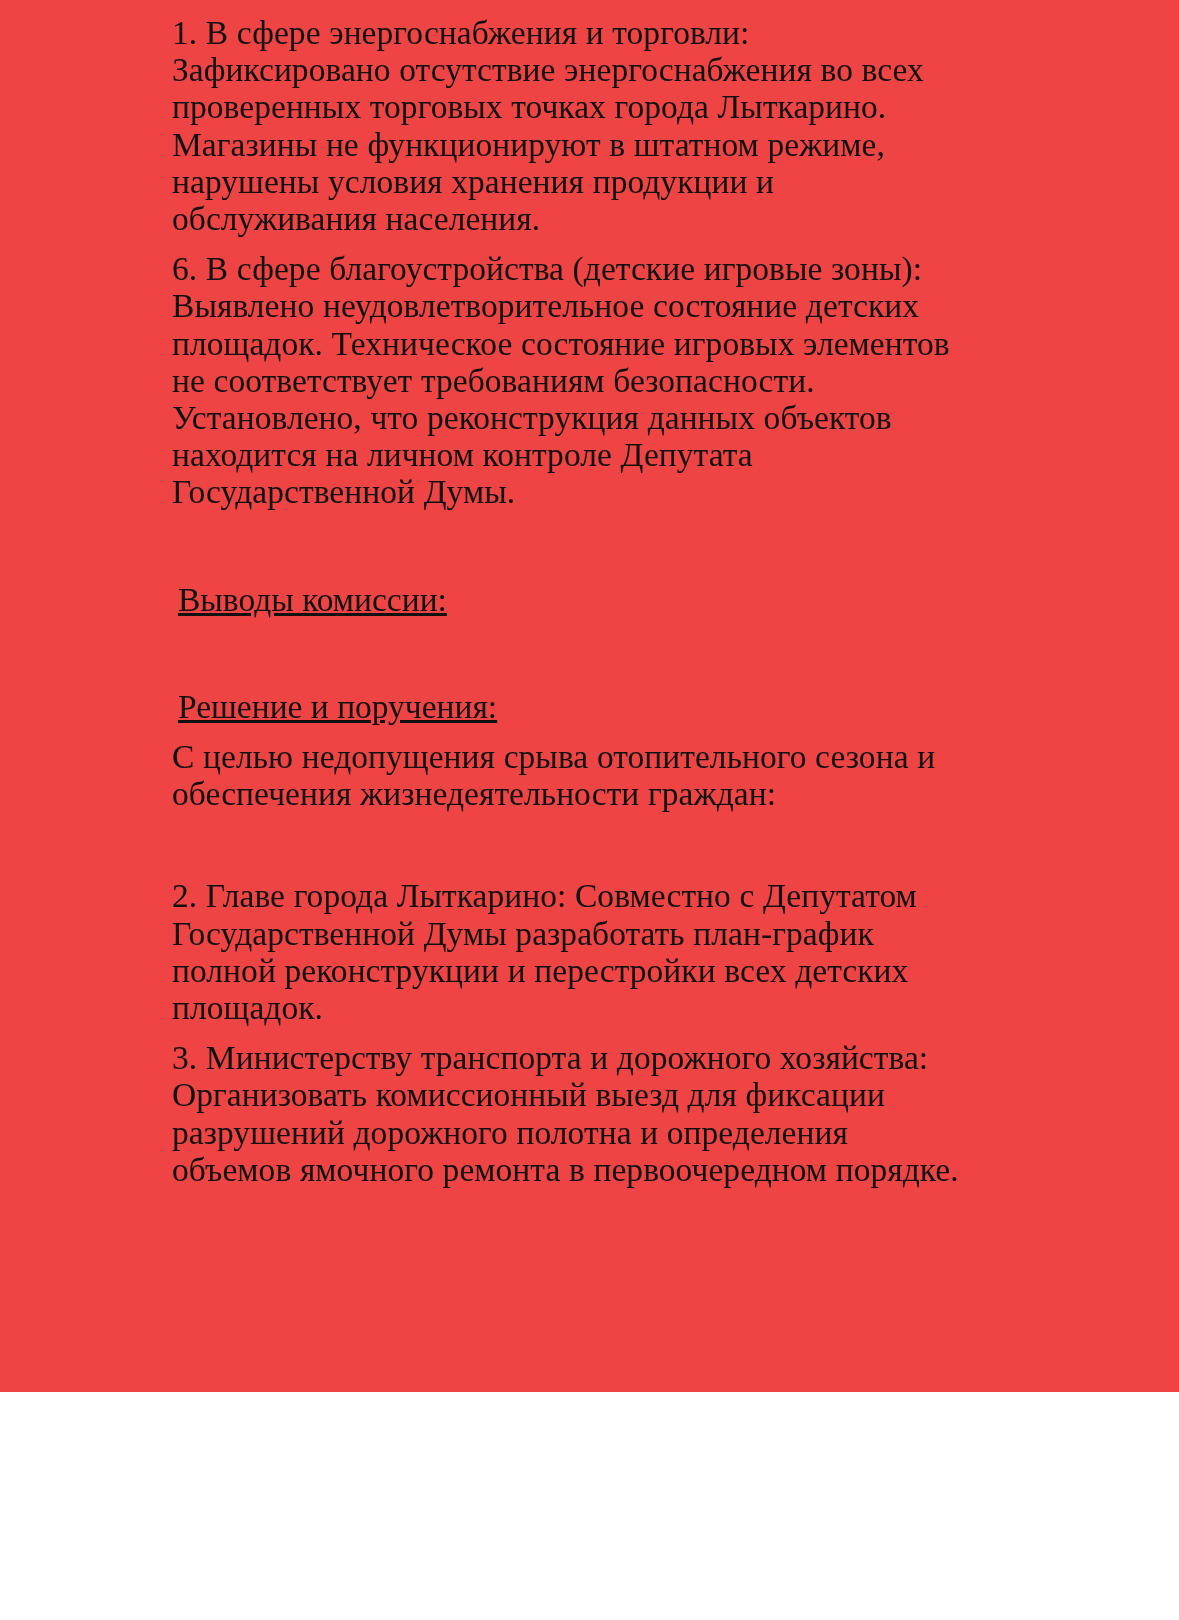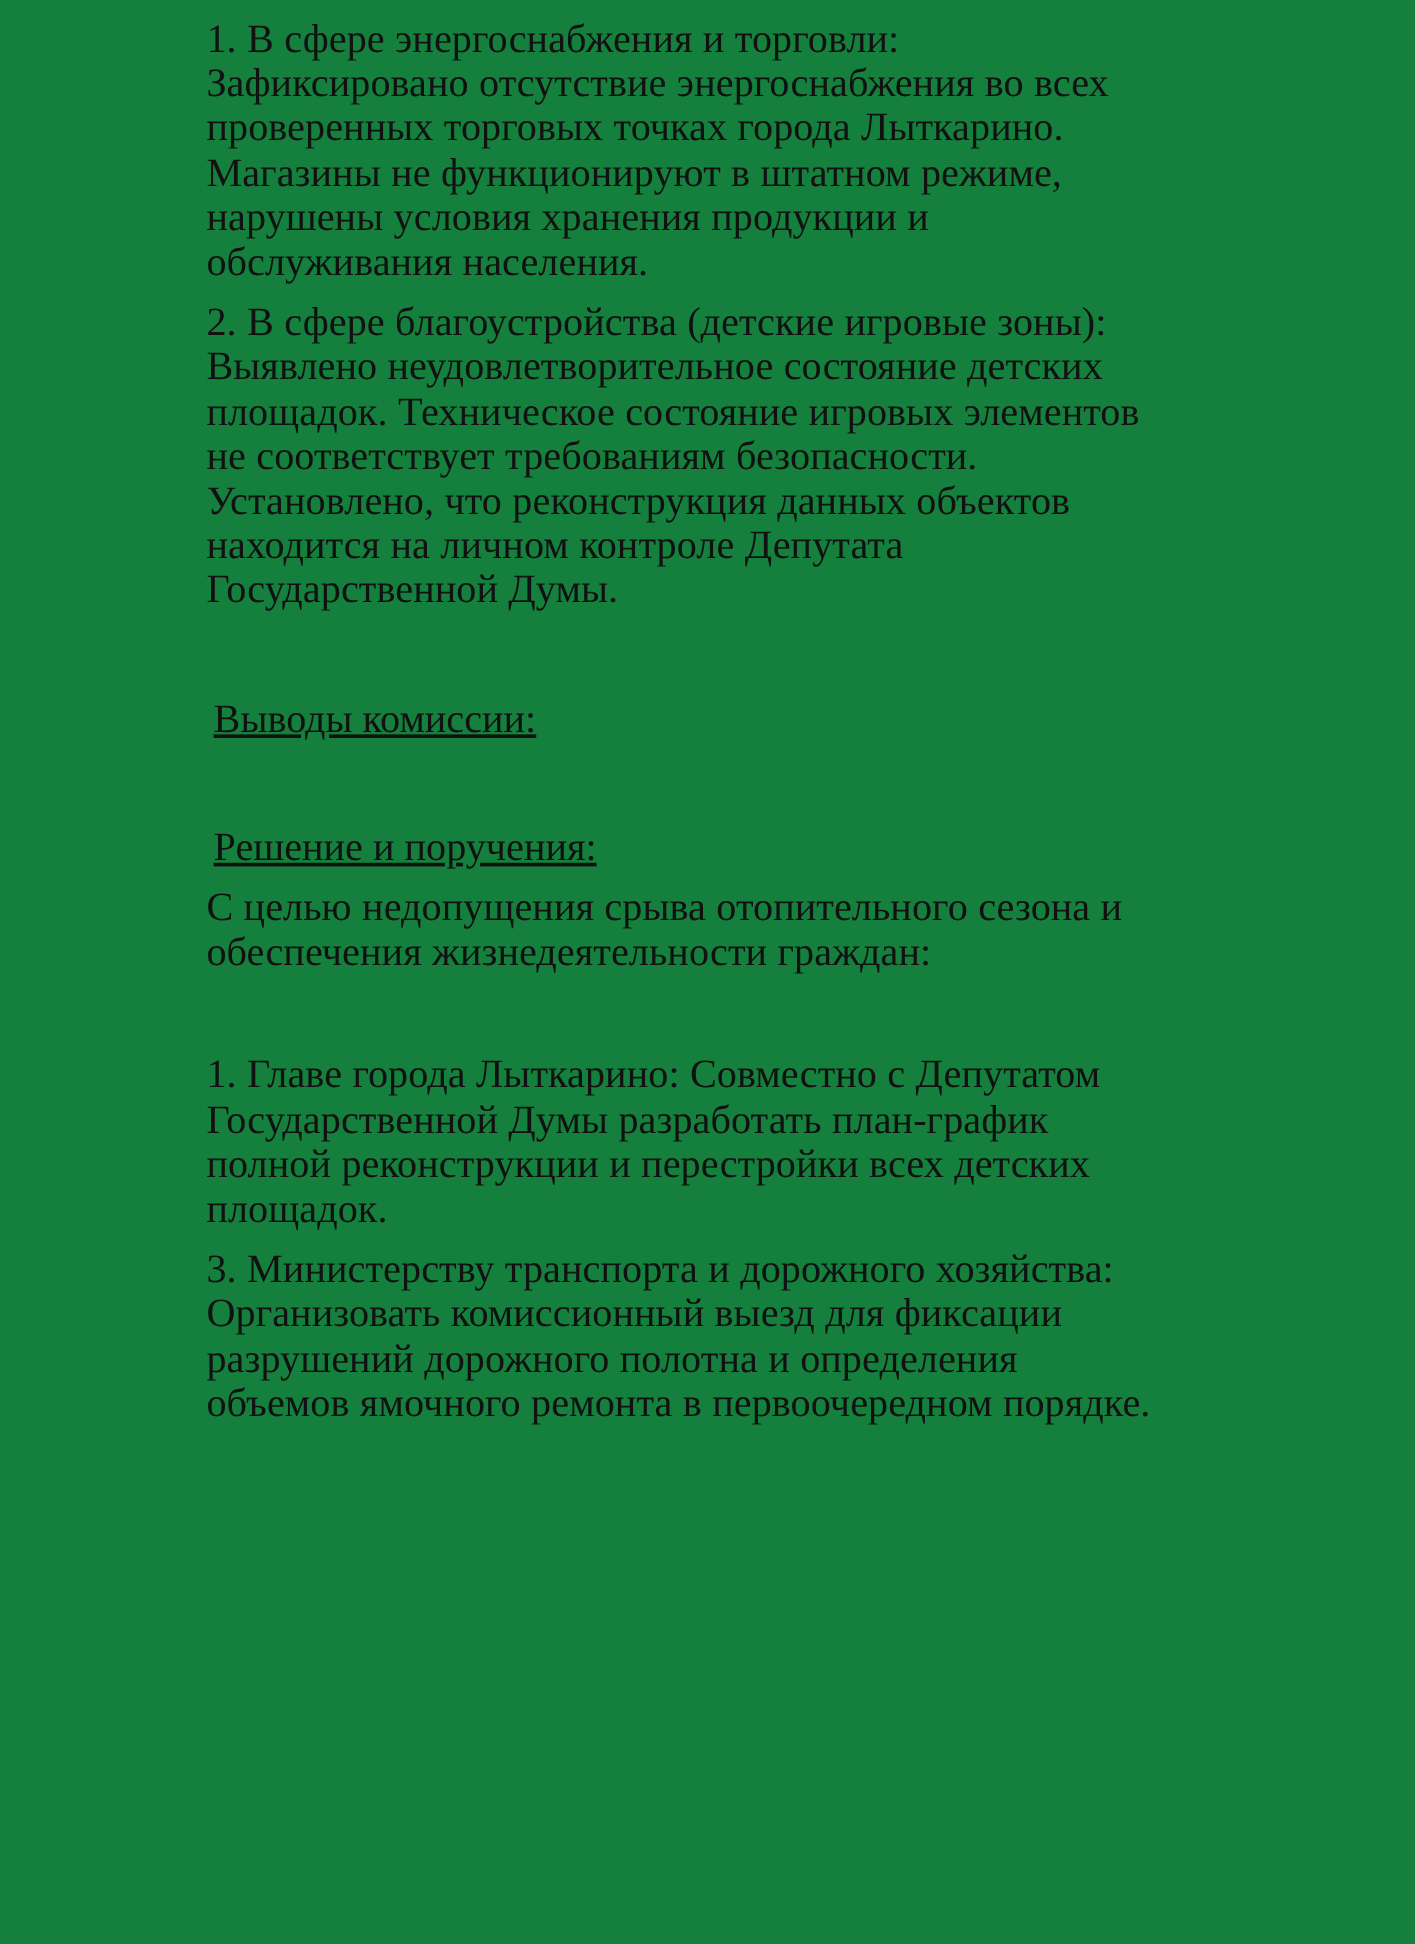--- a/index.html
+++ b/index.html
@@ -12,23 +12,23 @@
     width: 1179px;
     height: 1620px;
     overflow: hidden;
     font-family: "Liberation Serif", "DejaVu Serif", serif;
     color: #000000;
     -webkit-font-smoothing: antialiased;
   }
   .page {
     box-sizing: border-box;
     width: 1179px;
-    height: 1620px;
+    height: 1392px;
     padding: 14px 210px 0 172px;
-    background: #15803d;
+    background: #ef4444;
   }
   .doc-body {
     width: 797px;
   }
   p.para {
     margin: 0 0 13px 0;
     font-size: 33.5px;
     line-height: 37.2px;
     text-align: left;
     letter-spacing: 0.05px;
@@ -56,35 +56,35 @@
   }
 </style>
 </head>
 <body>
 
 <div class="page">
   <div class="doc-body">
 
     <p class="para">1. В сфере энергоснабжения и торговли: Зафиксировано отсутствие энергоснабжения во всех проверенных торговых точках города Лыткарино. Магазины не функционируют в штатном режиме, нарушены условия хранения продукции и обслуживания населения.</p>
 
-    <p class="para">2. В сфере благоустройства (детские игровые зоны): Выявлено неудовлетворительное состояние детских площадок. Техническое состояние игровых элементов не соответствует требованиям безопасности. Установлено, что реконструкция данных объектов находится на личном контроле Депутата Государственной Думы.</p>
+    <p class="para">6. В сфере благоустройства (детские игровые зоны): Выявлено неудовлетворительное состояние детских площадок. Техническое состояние игровых элементов не соответствует требованиям безопасности. Установлено, что реконструкция данных объектов находится на личном контроле Депутата Государственной Думы.</p>
 
 
     <div class="spacer-lg"></div>
 
     <p class="section-heading">Выводы комиссии:</p>
 
 
     <div class="spacer-lg"></div>
 
     <p class="section-heading">Решение и поручения:</p>
 
     <p class="para">С целью недопущения срыва отопительного сезона и обеспечения жизнедеятельности граждан:</p>
 
     <div class="spacer-md"></div>
 
 
-    <p class="para">1. Главе города Лыткарино: Совместно с Депутатом Государственной Думы разработать план-график полной реконструкции и перестройки всех детских площадок.</p>
+    <p class="para">2. Главе города Лыткарино: Совместно с Депутатом Государственной Думы разработать план-график полной реконструкции и перестройки всех детских площадок.</p>
 
     <p class="para">3. Министерству транспорта и дорожного хозяйства: Организовать комиссионный выезд для фиксации разрушений дорожного полотна и определения объемов ямочного ремонта в первоочередном порядке.</p>
 
   </div>
 </div>
 
 </body></html>

